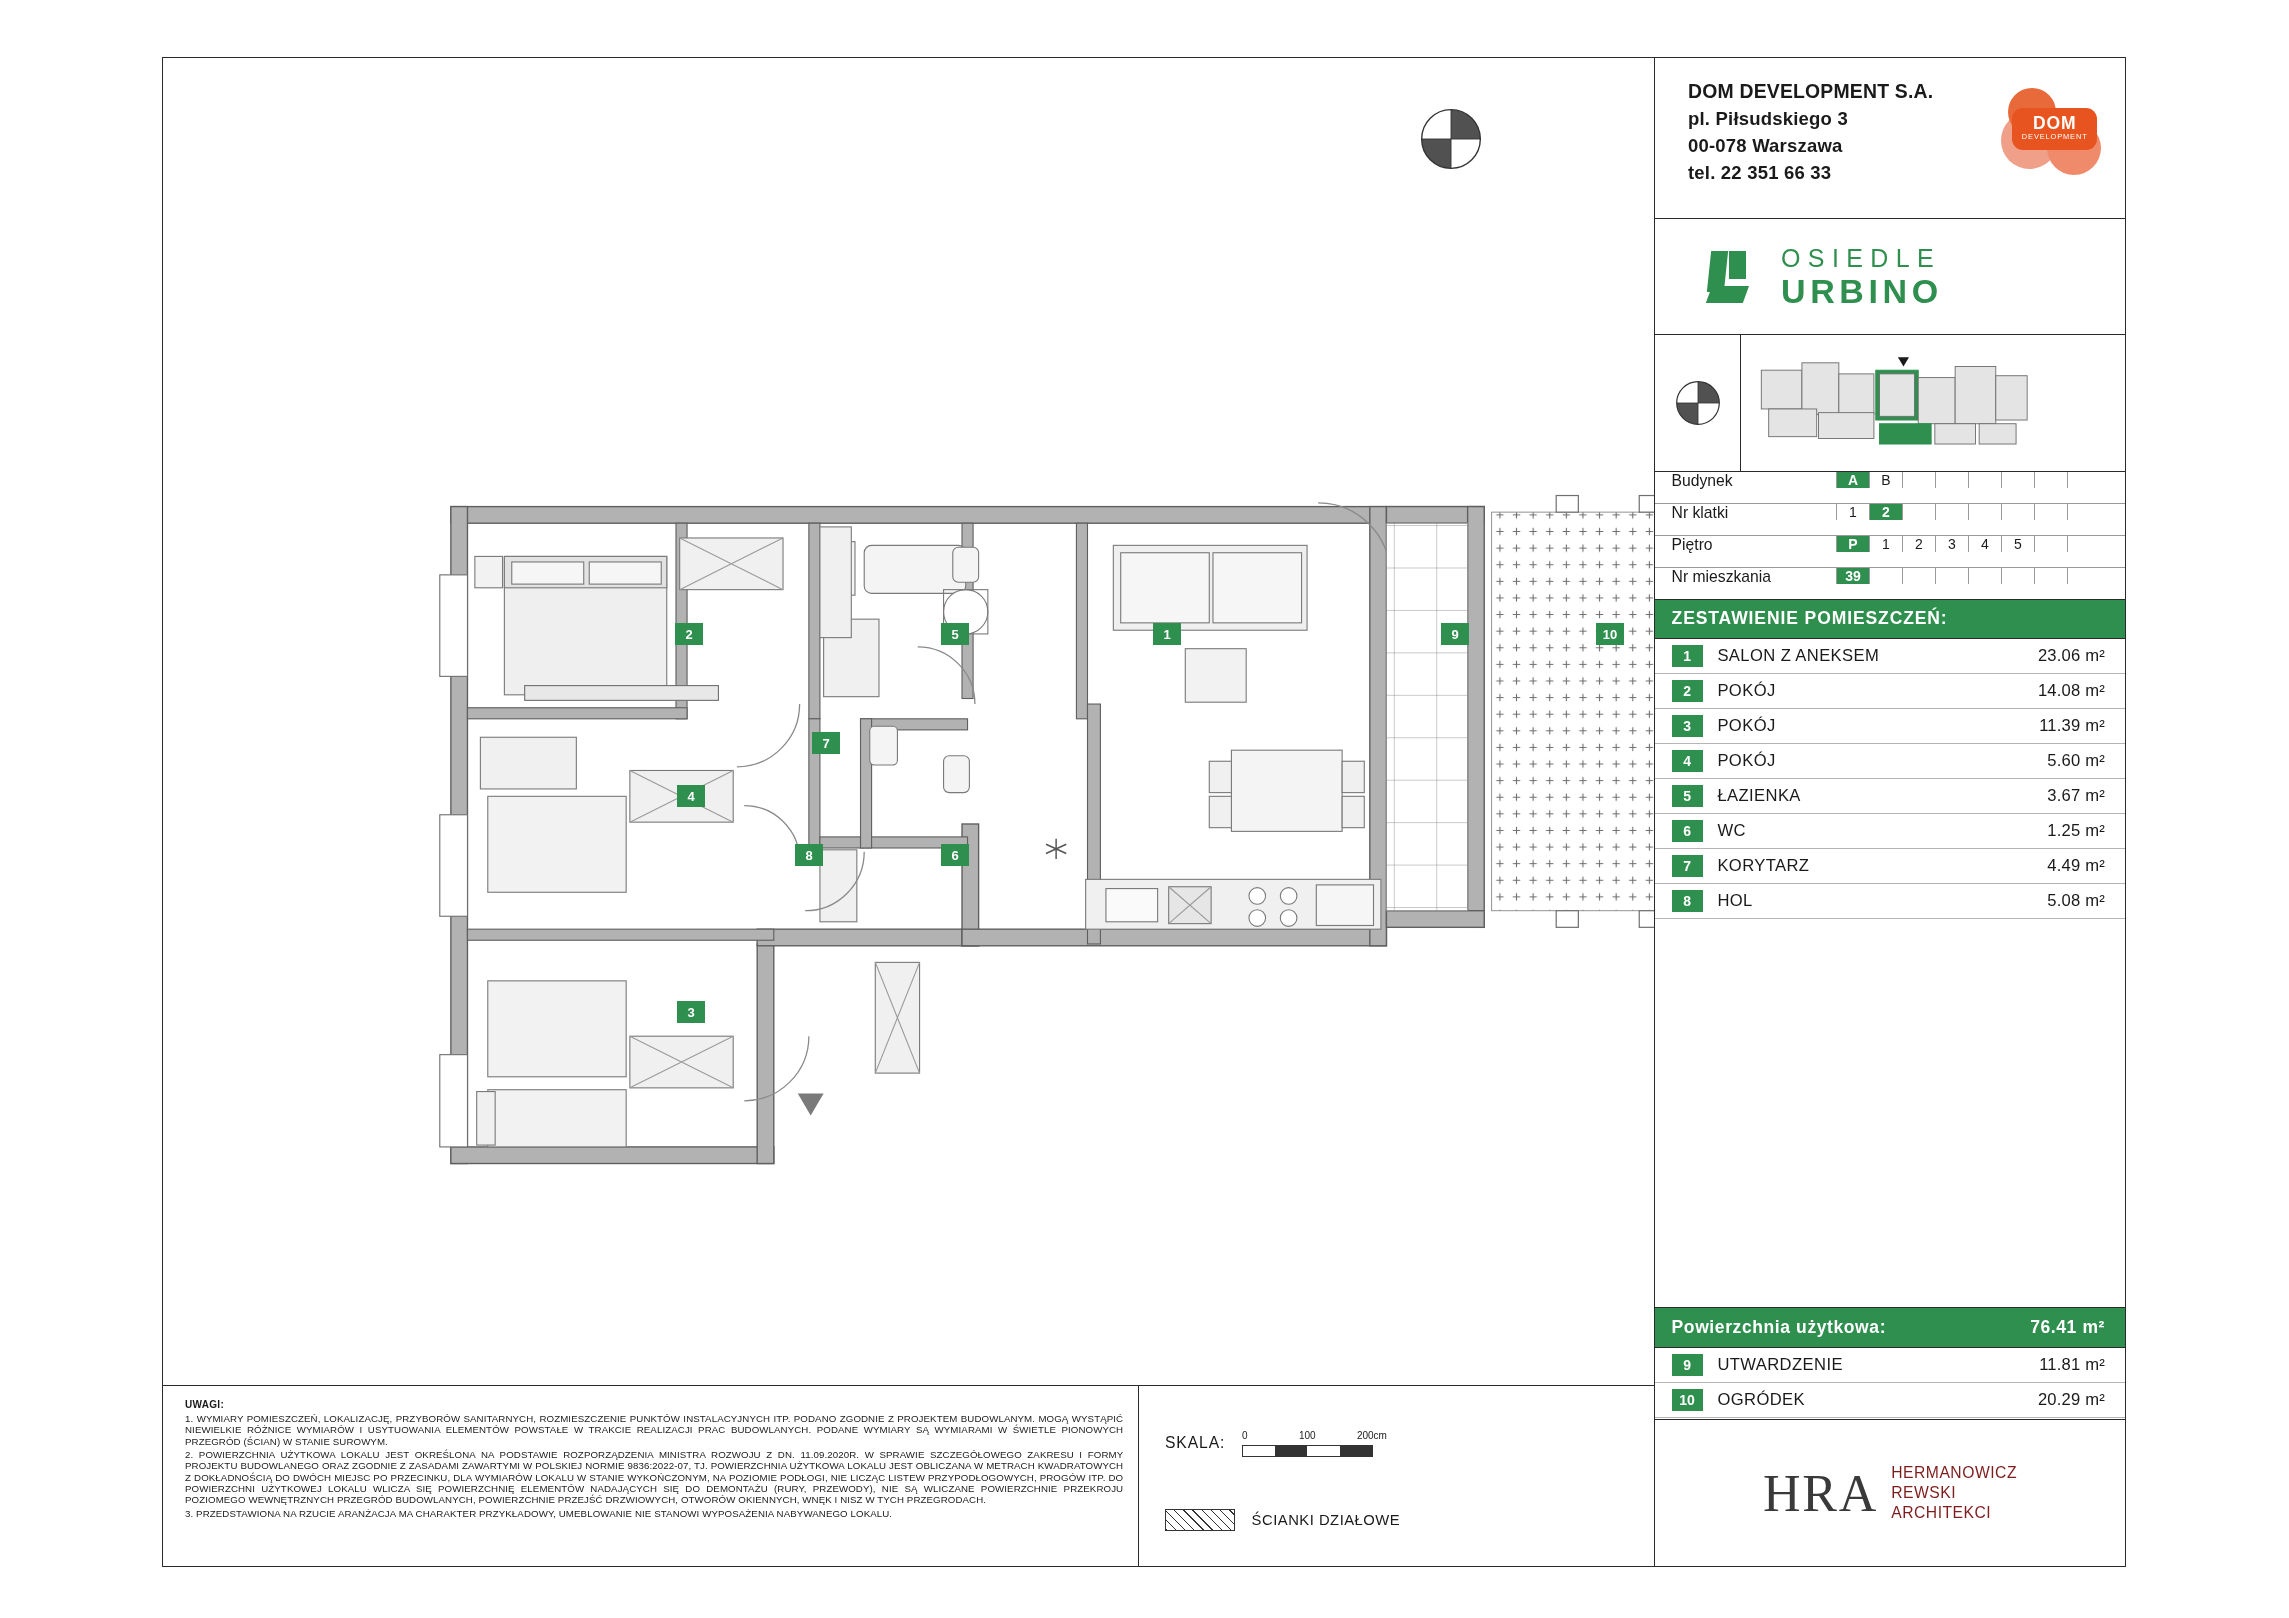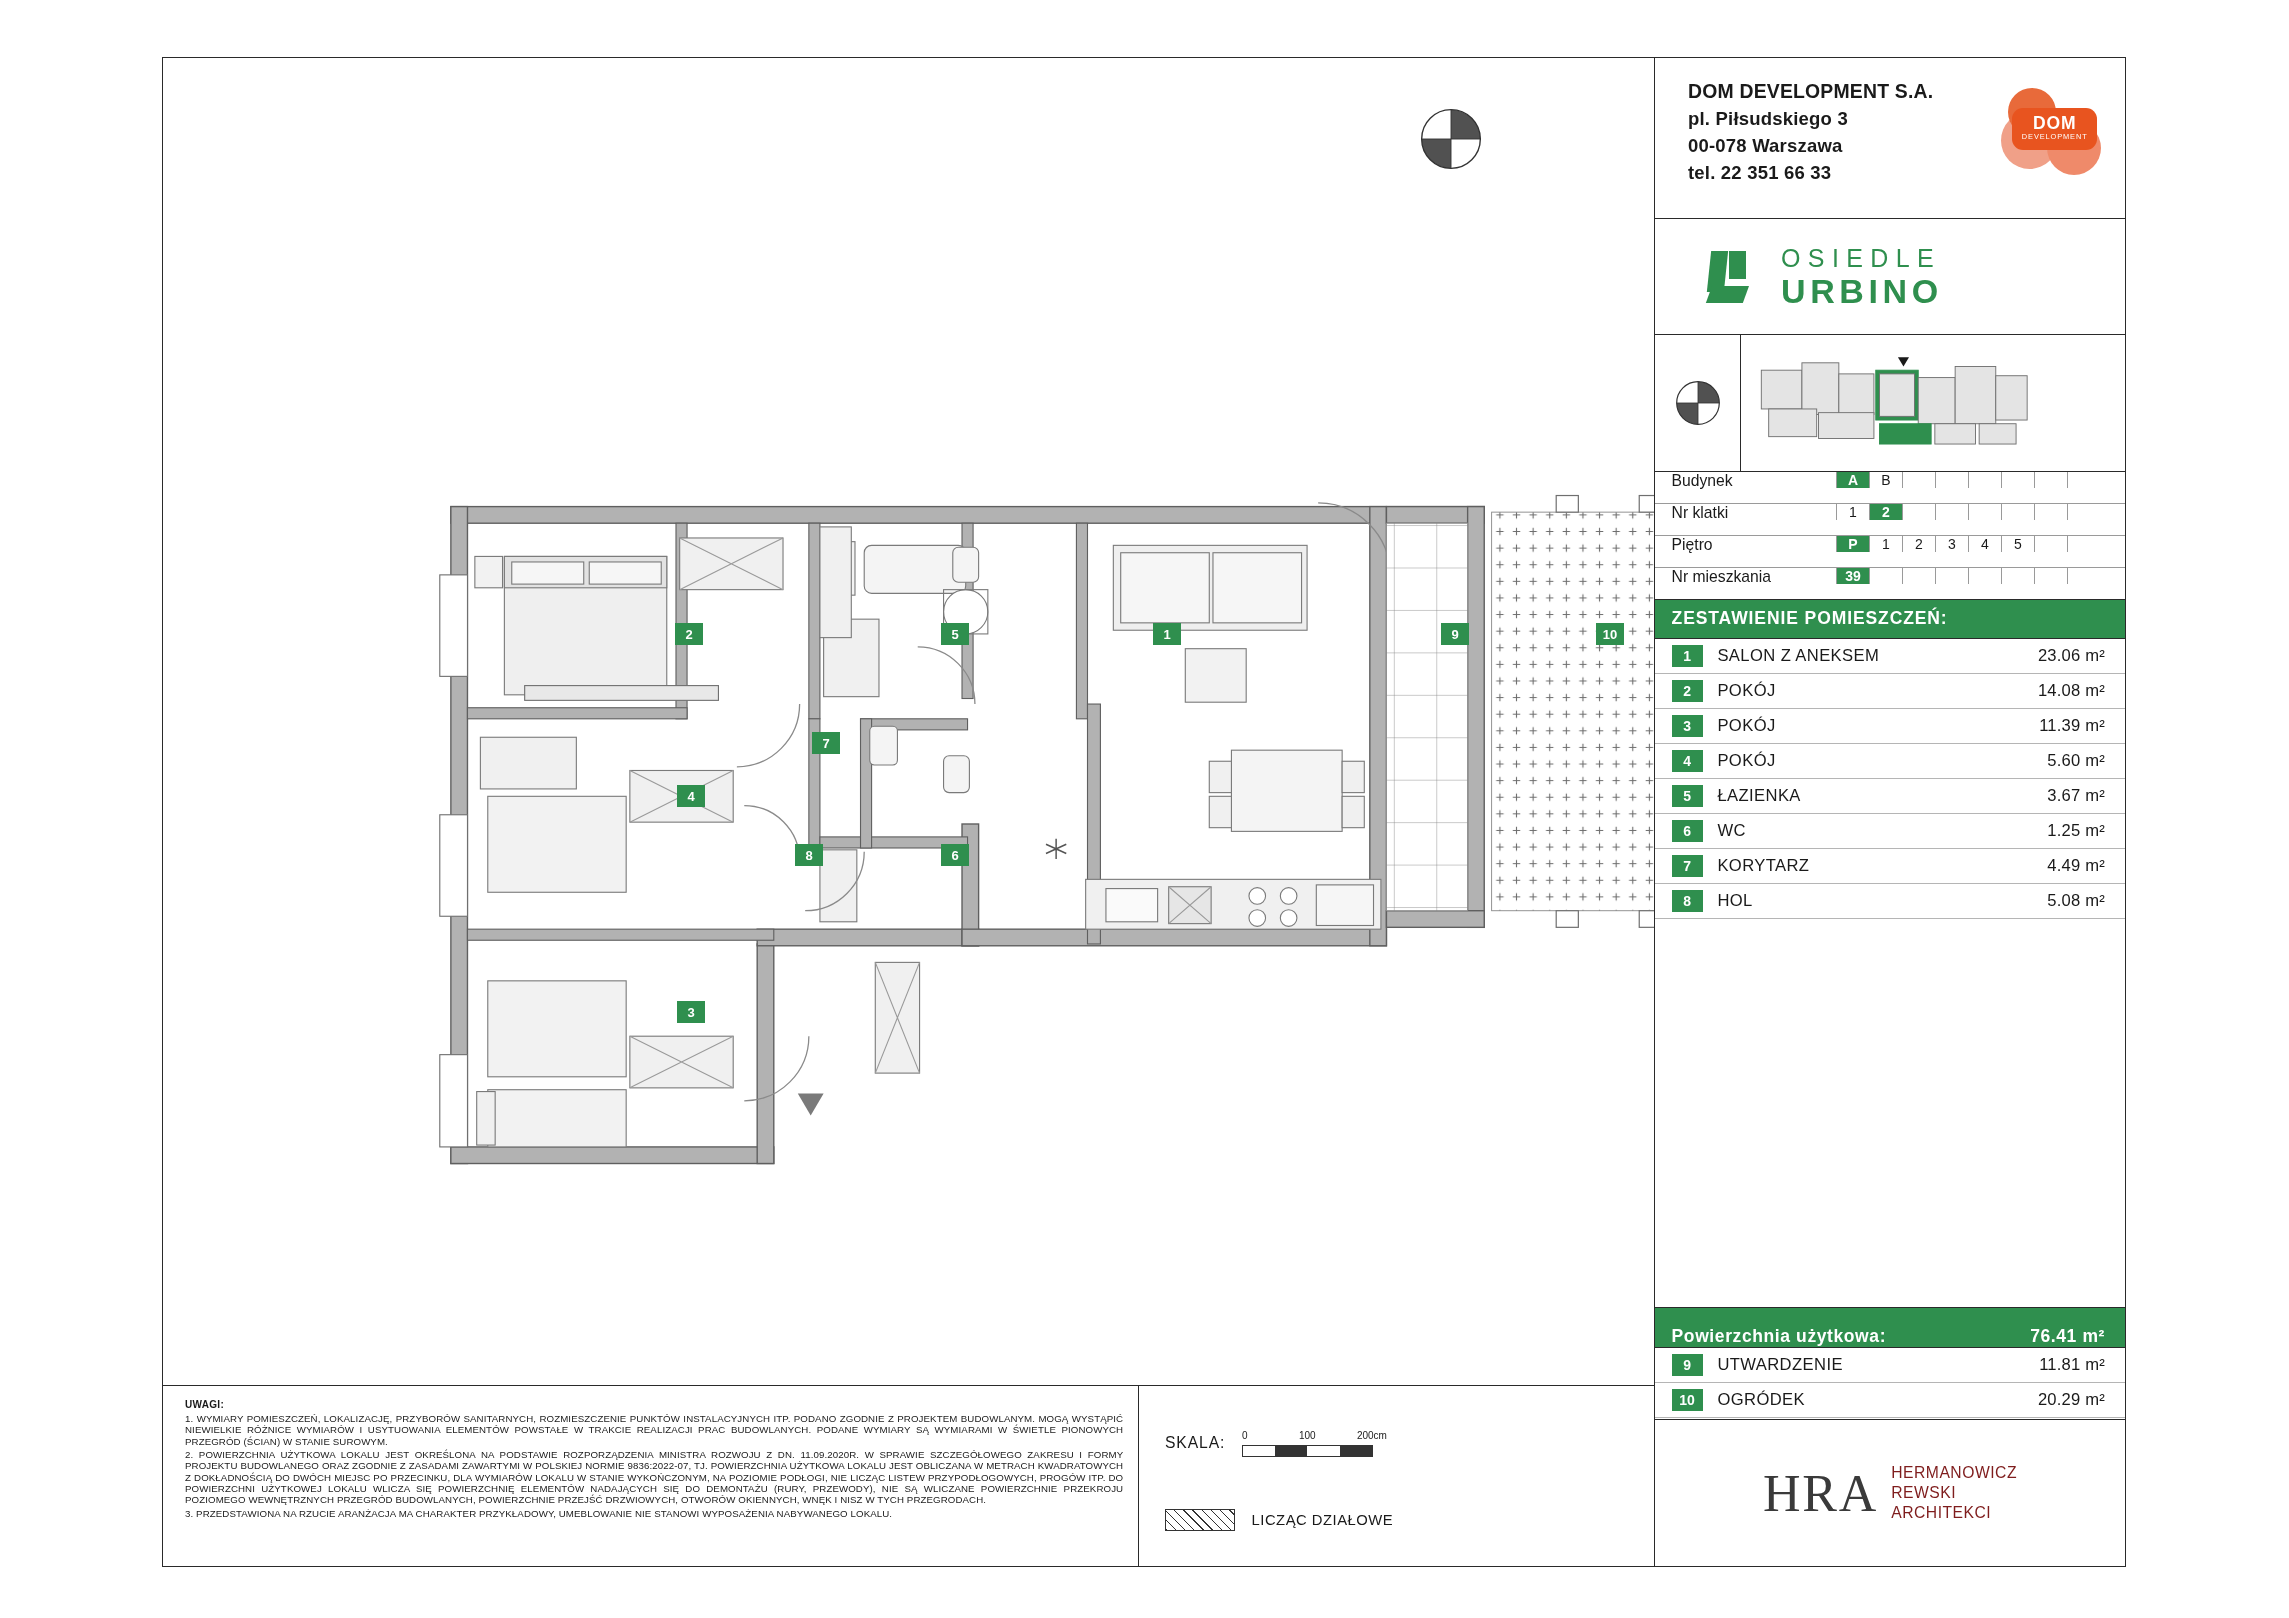--- a/index.html
+++ b/index.html
@@ -179,21 +179,21 @@
   .zest-area { padding-right: 20px; letter-spacing: 0.2px; }
   .sum-wrap {
     position: absolute;
     left: 0; right: 0;
     bottom: 148px;
   }
   .sum-row {
     background: #2f8f4e;
     color: #fff;
     display: flex;
-    align-items: flex-end;
+    align-items: center;
     height: 39px;
     font-size: 17.5px;
     font-weight: bold;
     letter-spacing: 0.6px;
     border-top: 1.8px solid #2a2a2a;
     border-bottom: 0.9px solid #2a2a2a;
   }
   .sum-row .t { flex: 1; padding-left: 16.6px; }
   .sum-row .v { padding-right: 20px; }
 
@@ -517,21 +517,21 @@
           <div class="scale-bar">
             <div class="w"></div>
               <div class="k"></div>
               <div class="w"></div>
               <div class="k"></div>
           </div>
         </div>
       </div>
       <div class="legend">
         <div class="hatch"></div>
-        <div class="txt">LICZĄC DZIAŁOWE</div>
+        <div class="txt">ŚCIANKI DZIAŁOWE</div>
       </div>
     </div>
   </div>
 
   <div class="rpanel">
 
     <div class="rbox dev-box">
       <div class="line">DOM DEVELOPMENT S.A.</div>
       <div class="line small">pl. Piłsudskiego 3</div>
       <div class="line small">00-078 Warszawa</div>

